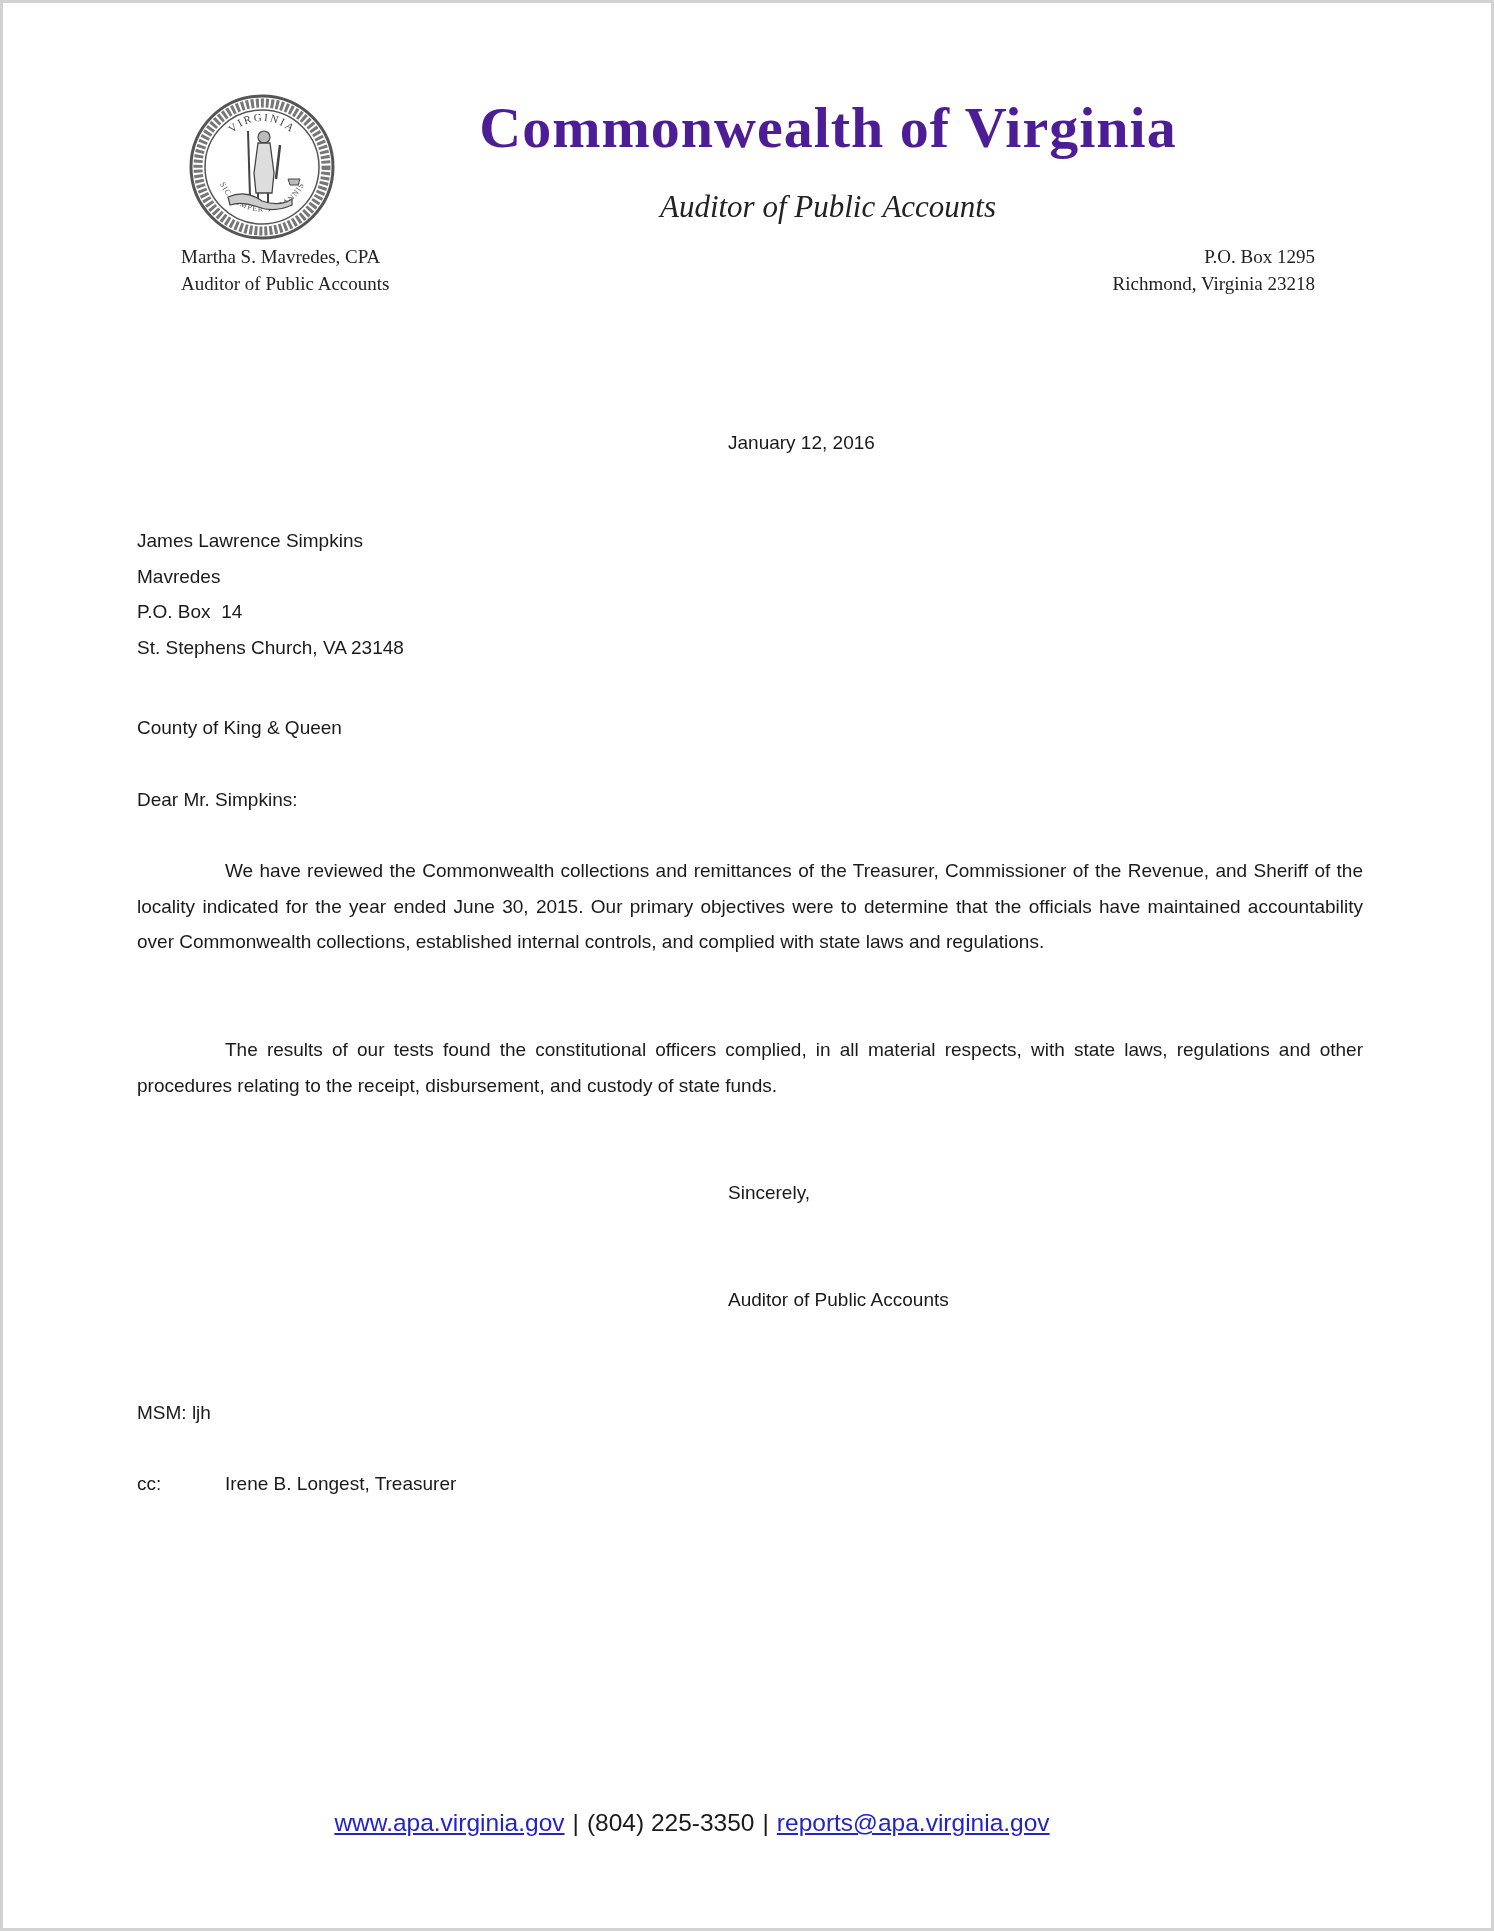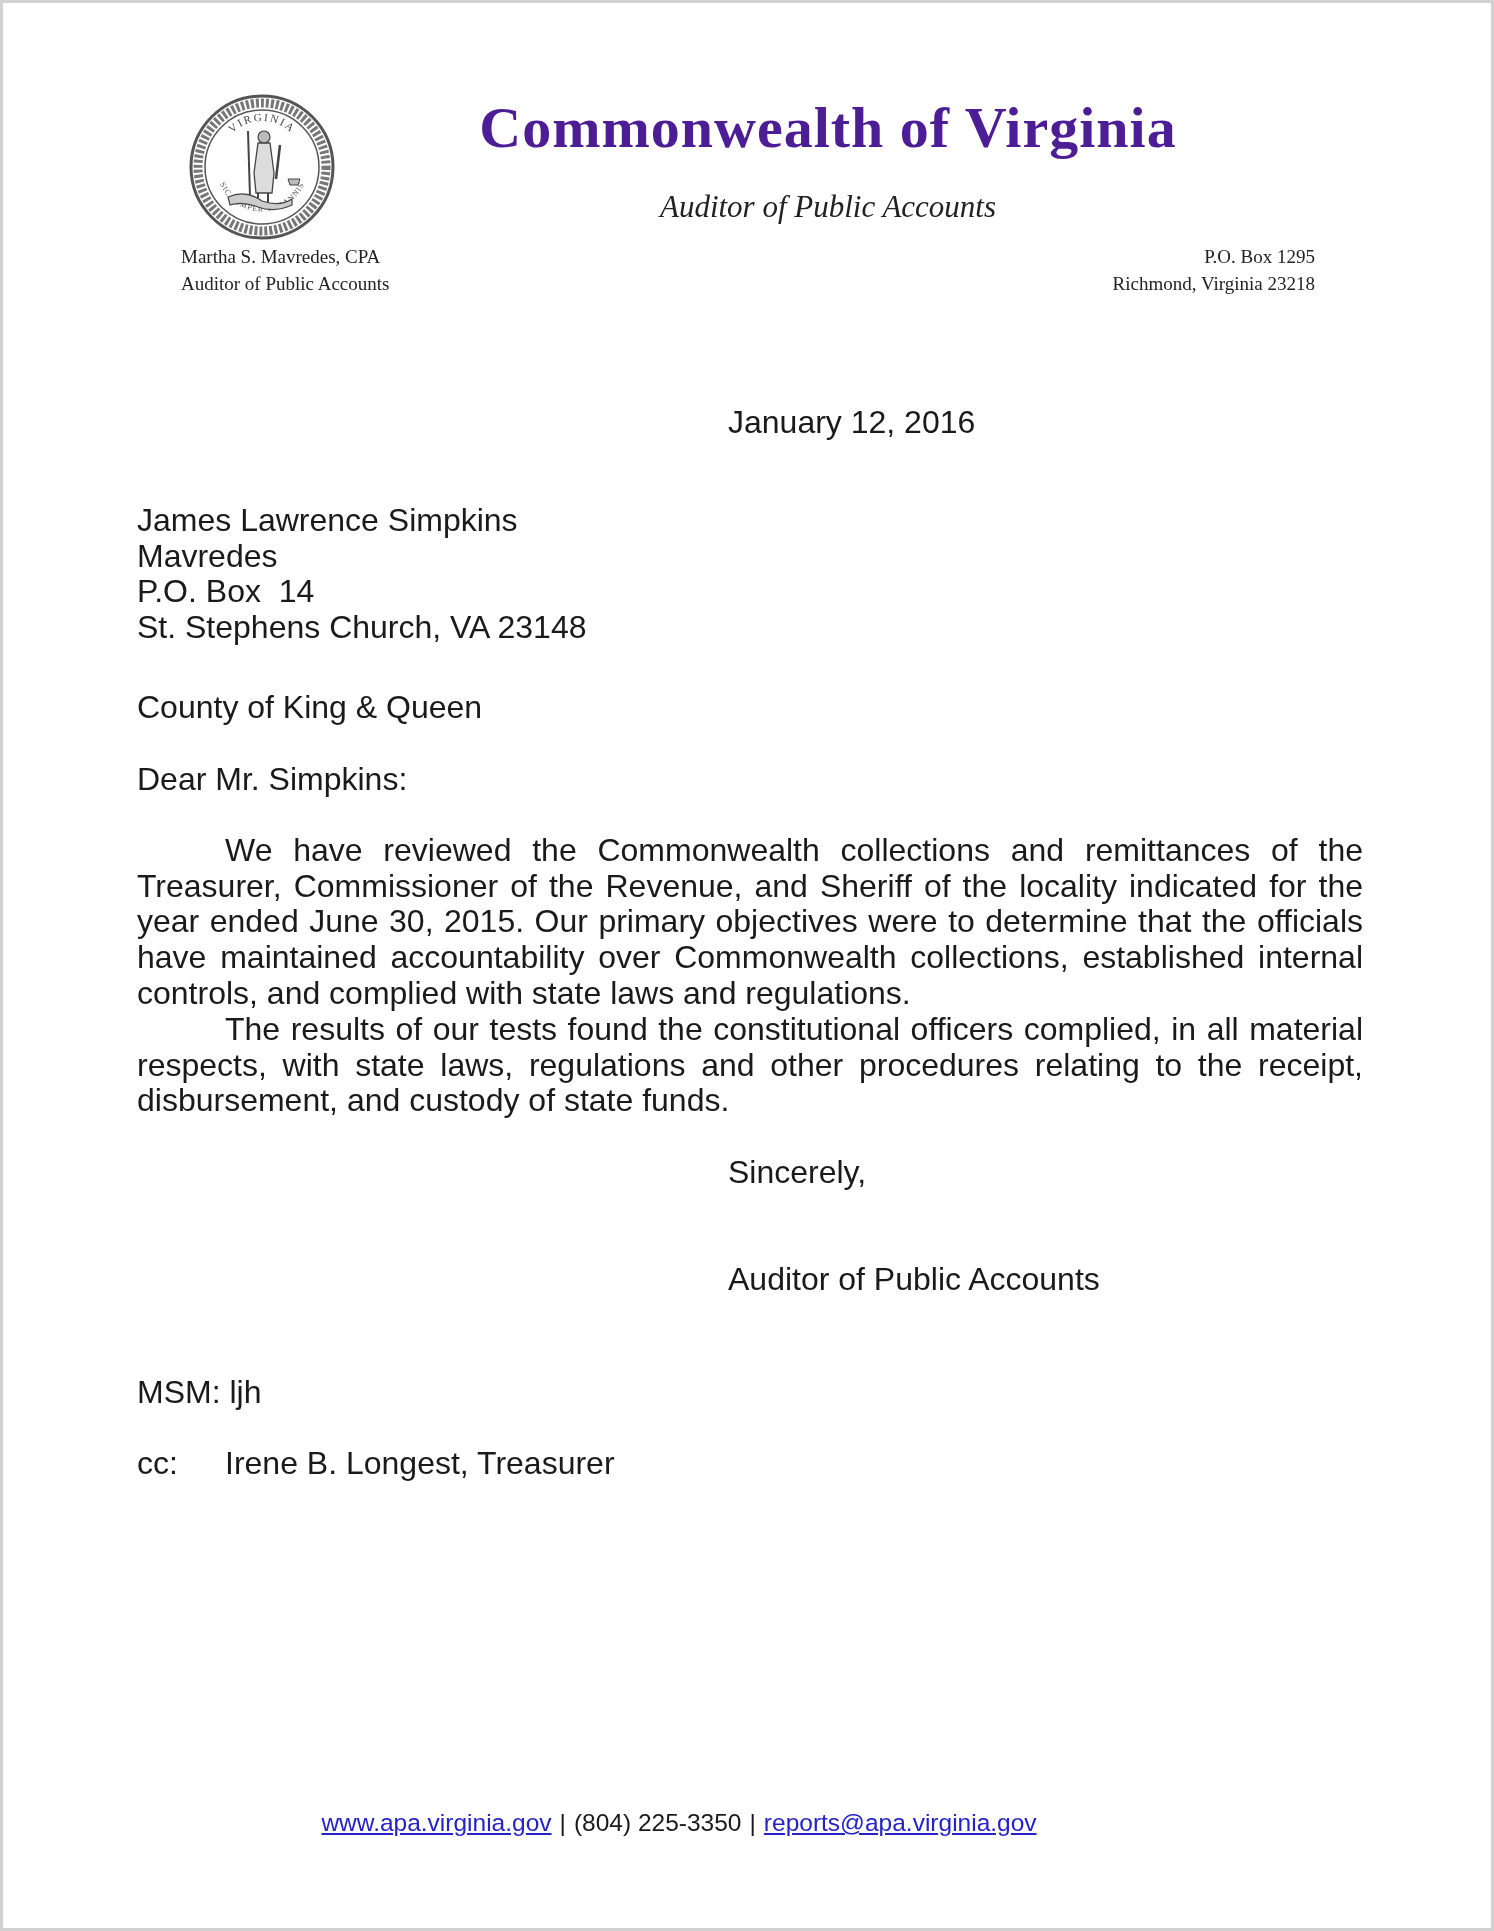--- a/index.html
+++ b/index.html
@@ -24,39 +24,39 @@
     .lh-left, .lh-right {
       top: 240px; font-family: "Liberation Serif", "DejaVu Serif", serif;
       font-size: 19px; line-height: 27px; color: #222;
     }
     .lh-left { left: 178px; }
     .lh-right { right: 176px; text-align: right; }
     .lh-left div, .lh-right div { white-space: nowrap; }
     
     .letter {
       font-family: "Liberation Sans", "DejaVu Sans", sans-serif;
-      font-size: 32px; line-height: 35.7px; color: #1a1a1a;
+      font-size: 19px; line-height: 35.7px; color: #1a1a1a; margin-top: 20px;
     }
     .date { left: 725px; top: 402px; }
     .addr { left: 134px; top: 500px; }
     .addr div, .cc-list div { white-space: nowrap; }
     .county { left: 134px; top: 687px; }
     .salutation { left: 134px; top: 759px; }
     .para { left: 134px; width: 1226px; text-align: justify; text-align-last: left; }
     .para p { margin: 0; text-indent: 88px; }
     .p1 { top: 830px; }
     .p2 { top: 1009px; }
     .closing { left: 725px; top: 1152px; }
     .signer { left: 725px; top: 1259px; }
     .initials { left: 134px; top: 1372px; }
     .cc-label { left: 134px; top: 1443px; }
     .cc-list { left: 222px; top: 1443px; }
     
     .footer {
-      left: 2px; width: 1348px; top: 1806px; text-align: center;
+      left: 15px; width: 1348px; top: 1806px; text-align: center;
       font-family: "Liberation Sans", "DejaVu Sans", sans-serif; font-size: 24.5px; color: #1a1a1a;
     }
     .footer a { color: #2323c8; text-decoration: underline; }
     .footer .sep { margin: 0 8px; }
   </style>
 </head>
 <body>
 
 <div class="abs seal">
   <svg width="148" height="148" viewBox="0 0 148 148">

